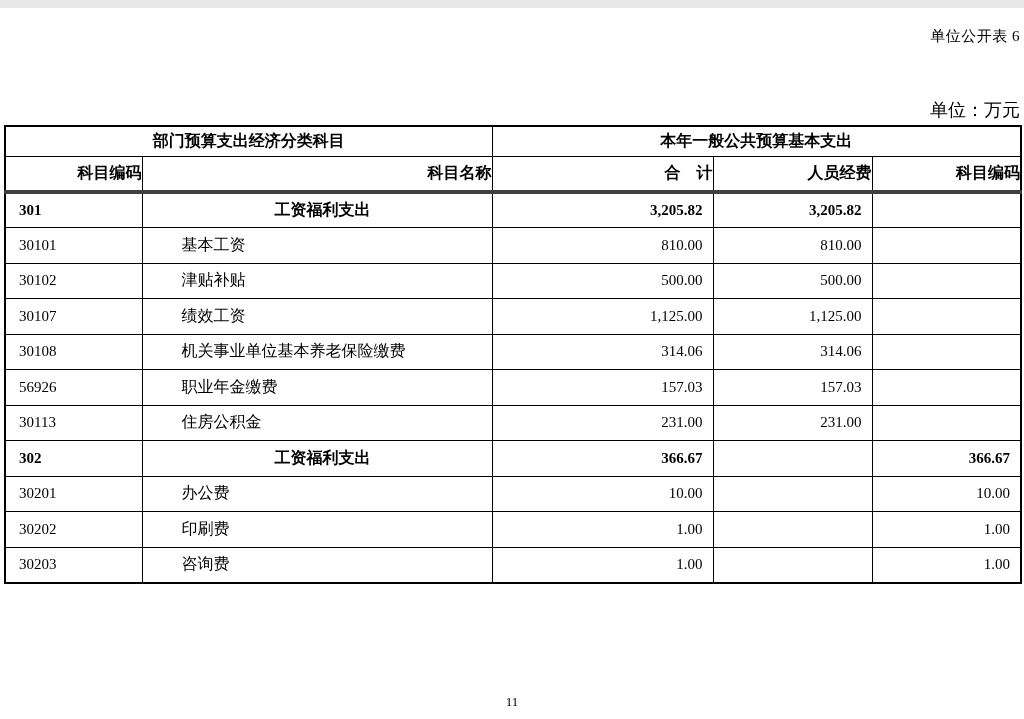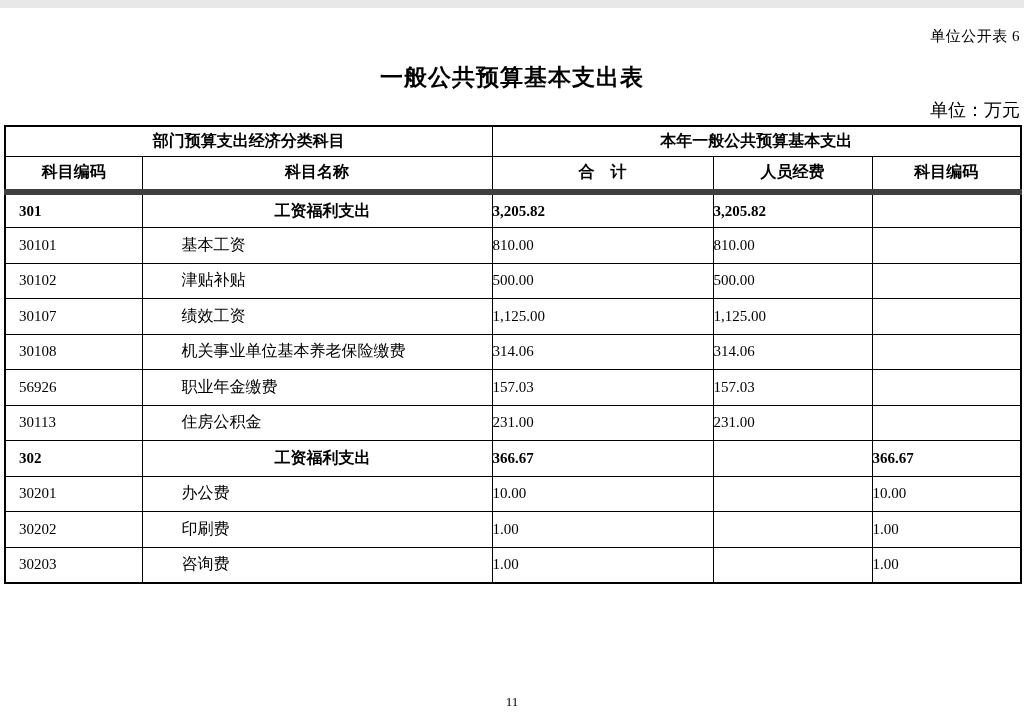--- a/index.html
+++ b/index.html
@@ -53,49 +53,48 @@
     overflow: hidden;
     white-space: nowrap;
   }
   thead th {
     font-family: "Liberation Sans", "DejaVu Sans", sans-serif;
     font-weight: bold;
     font-size: 16px;
     text-align: center;
   }
   tr.group-row th { height: 30px; }
-  tr.cols-row th { height: 36px; border-bottom: 6px solid #404040; }
+  tr.cols-row th { height: 36px; border-bottom: 4px solid #404040; text-align: right; }
   tbody td { height: 35.5px; font-size: 15px; }
   td.cell-code { text-align: left; padding-left: 13px; }
   td.cell-name {
     text-align: left;
     padding-left: 11px;
     font-size: 16px;
   }
   td.cell-name.indent { padding-left: 39px; }
-  td.num { padding-right: 10px; }
+  td.num { text-align: right; padding-right: 10px; }
   tr.bold-row td { font-weight: bold; }
   tr.bold-row td.cell-name { font-family: "Liberation Sans", "DejaVu Sans", sans-serif; text-align: center; }
   .page-number {
     position: absolute;
     bottom: 17px;
     left: 0;
     width: 100%;
     text-align: center;
     font-size: 13px;
   }
 </style>
 </head>
 <body>
 
 <div class="page">
 
   <div class="doc-label">单位公开表 6</div>
 
-  <div class="page-title">一般公共预算基本支出表</div>
 
   <div class="unit-note">单位：万元</div>
 
   <table class="budget">
     <colgroup>
       <col style="width:137px">
       <col style="width:350px">
       <col style="width:221px">
       <col style="width:159px">
       <col style="width:149px">

